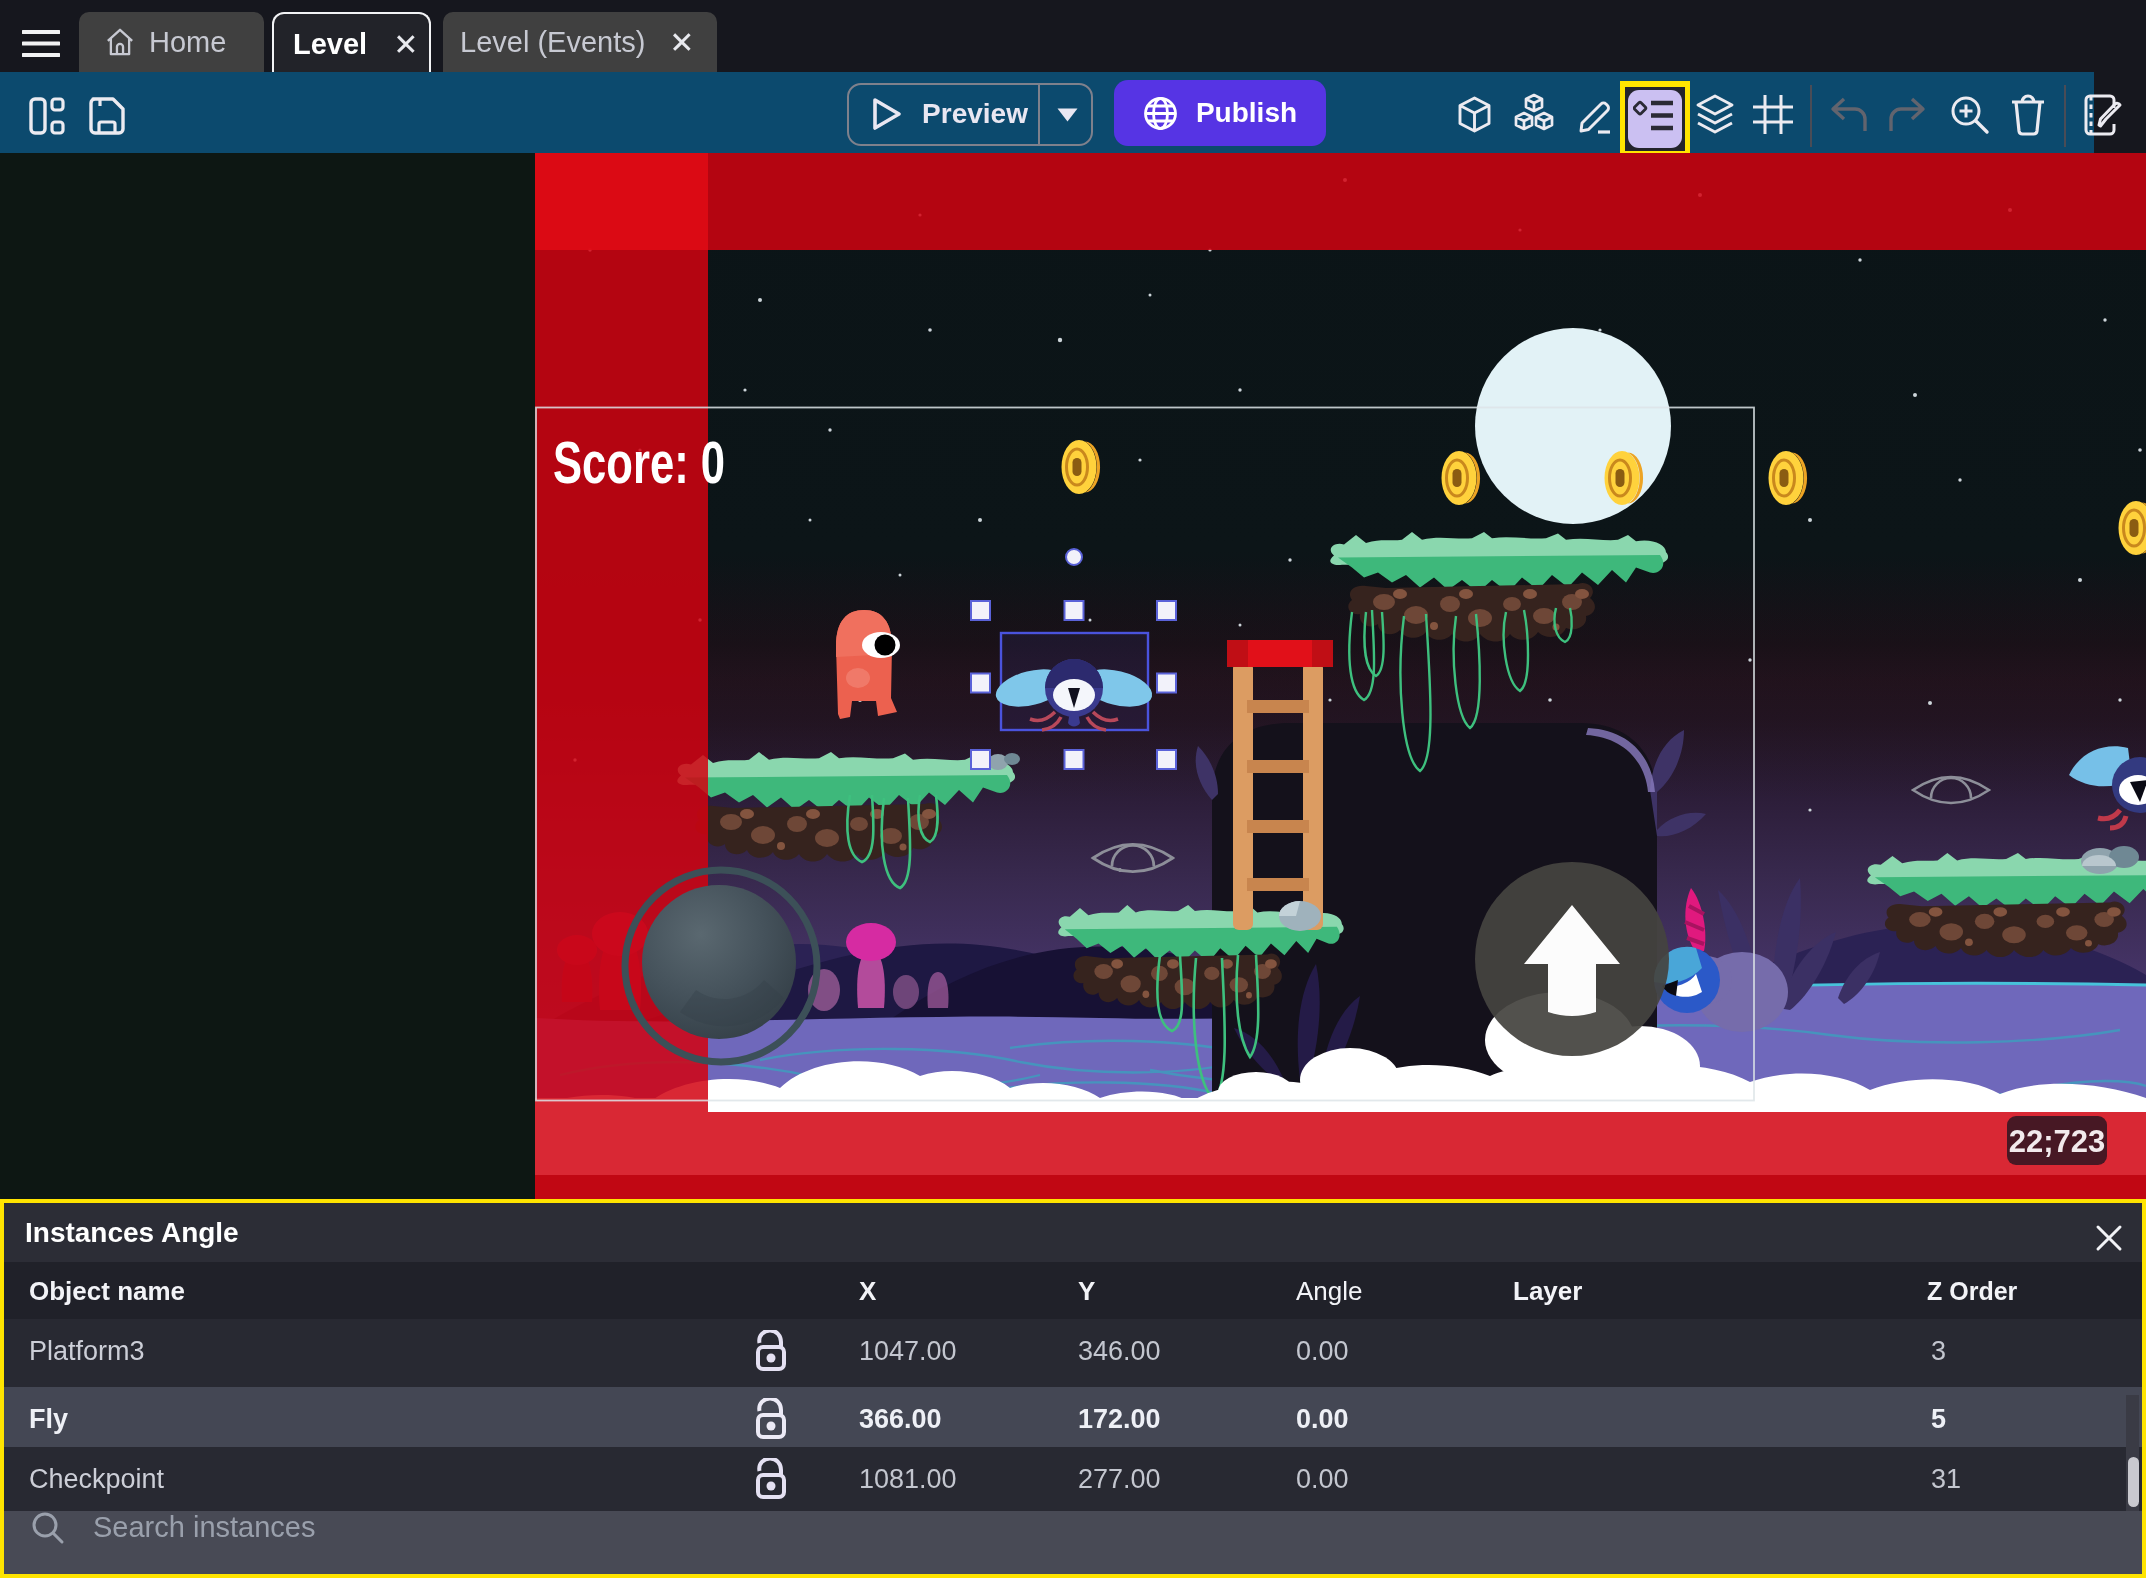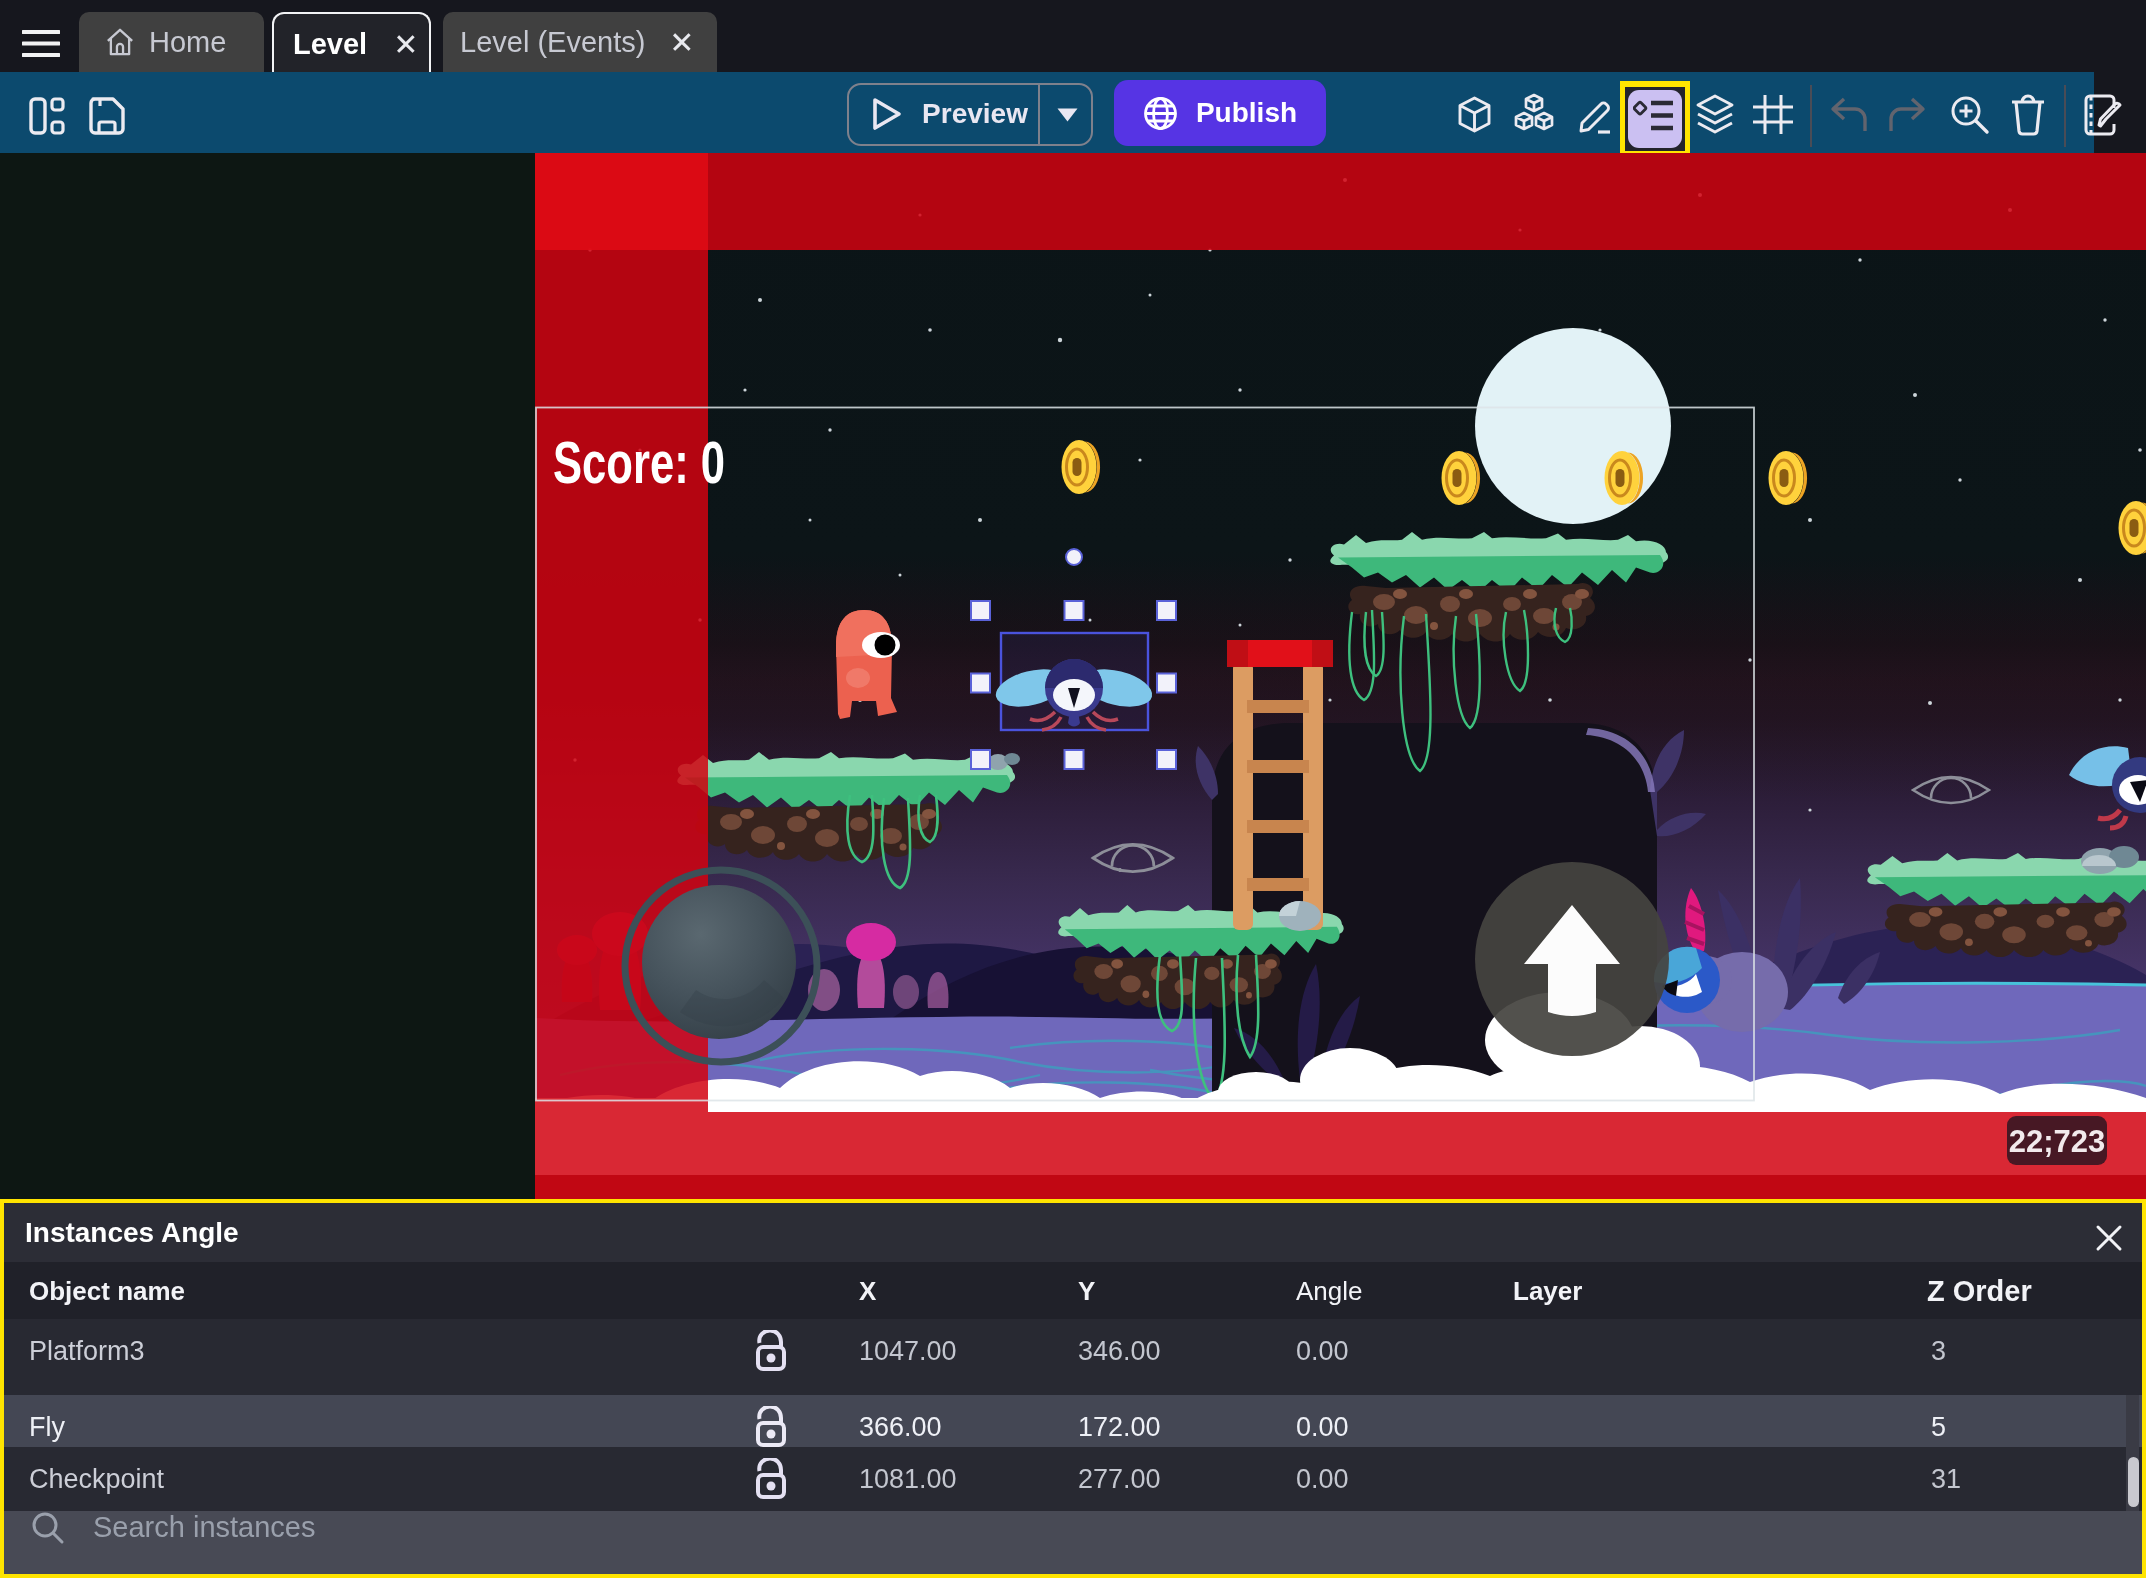--- a/index.html
+++ b/index.html
@@ -439,35 +439,35 @@
  </div>
  <svg class="abs" style="left:2090px;top:20px" width="30" height="30" viewBox="0 0 30 30">
         <path d="M4 4 26 26 M26 4 4 26" stroke="#f2f3f7" stroke-width="3" stroke-linecap="round"></path>
       </svg>
  <div class="abs" id="phead">
   <span class="pcell" style="left:25px;font-size:26px;font-weight:700">Object name</span>
   <span class="pcell" style="left:855px;font-size:26px;font-weight:700">X</span>
   <span class="pcell" style="left:1074px;font-size:26px;font-weight:700">Y</span>
   <span class="pcell" style="left:1292px;font-size:26px;font-weight:400">Angle</span>
   <span class="pcell" style="left:1509px;font-size:26px;font-weight:700">Layer</span>
-  <span class="pcell" style="left:1923px;font-size:29px;font-weight:700">Z Order</span>
+  <span class="pcell" style="left:1923px;font-size:25px;font-weight:700">Z Order</span>
  </div>
  <div class="abs prow" style="top:116px;background:#282932">
   <span class="pcell" style="left:25px;color:#ccced7">Platform3</span>
   <svg class="pcell" style="left:748px" width="36" height="42" viewBox="0 0 36 42">
           <path d="M7.5 13 C6 5.5 12 0.5 18 0.5 C24.5 0.5 29 5.5 29 12 V17" fill="none" stroke="#e4e0f2" stroke-width="4"></path>
           <rect x="6" y="17" width="26" height="22" rx="5" fill="none" stroke="#e4e0f2" stroke-width="4"></rect>
           <circle cx="19" cy="28" r="4.5" fill="#e4e0f2"></circle>
         </svg>
   <span class="pcell" style="left:855px">1047.00</span>
   <span class="pcell" style="left:1074px">346.00</span>
   <span class="pcell" style="left:1292px">0.00</span>
   <span class="pcell" style="left:1927px">3</span>
  </div>
- <div class="abs prow" style="top:192px;background:#444754;color:#eef0f6;font-weight:400">
+ <div class="abs prow" style="top:184px;background:#444754;color:#eef0f6;font-weight:700">
   <span class="pcell" style="left:25px">Fly</span>
   <svg class="pcell" style="left:748px" width="36" height="42" viewBox="0 0 36 42">
           <path d="M7.5 13 C6 5.5 12 0.5 18 0.5 C24.5 0.5 29 5.5 29 12 V17" fill="none" stroke="#eceaf6" stroke-width="4"></path>
           <rect x="6" y="17" width="26" height="22" rx="5" fill="none" stroke="#eceaf6" stroke-width="4"></rect>
           <circle cx="19" cy="28" r="4.5" fill="#eceaf6"></circle>
         </svg>
   <span class="pcell" style="left:855px">366.00</span>
   <span class="pcell" style="left:1074px">172.00</span>
   <span class="pcell" style="left:1292px">0.00</span>
   <span class="pcell" style="left:1927px">5</span>

